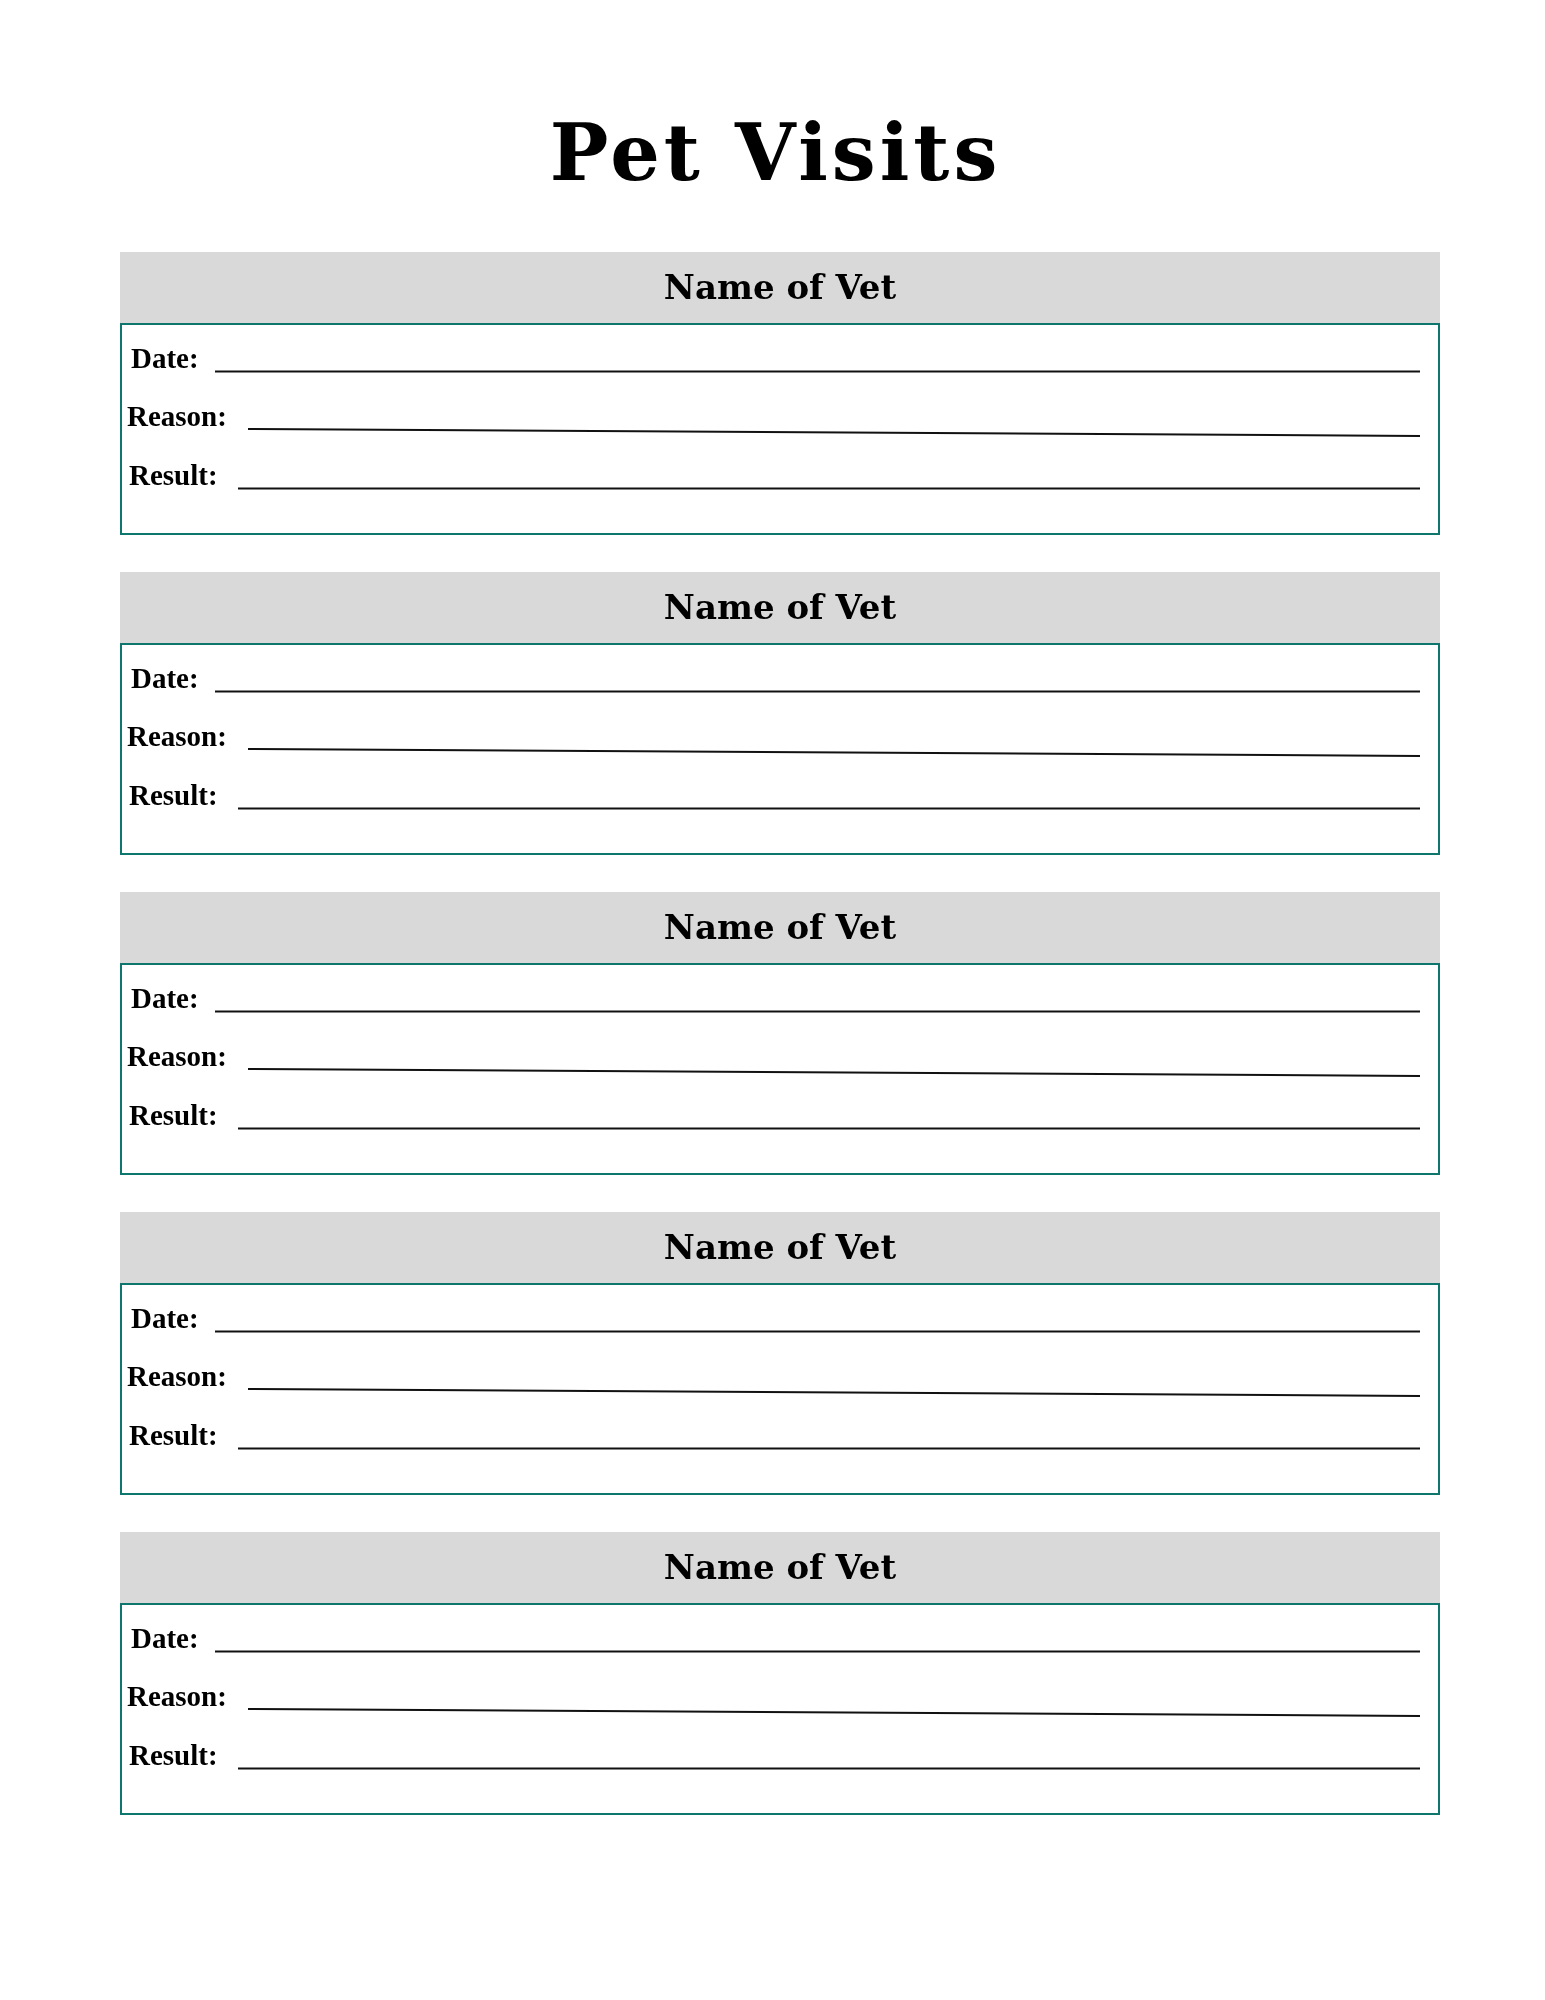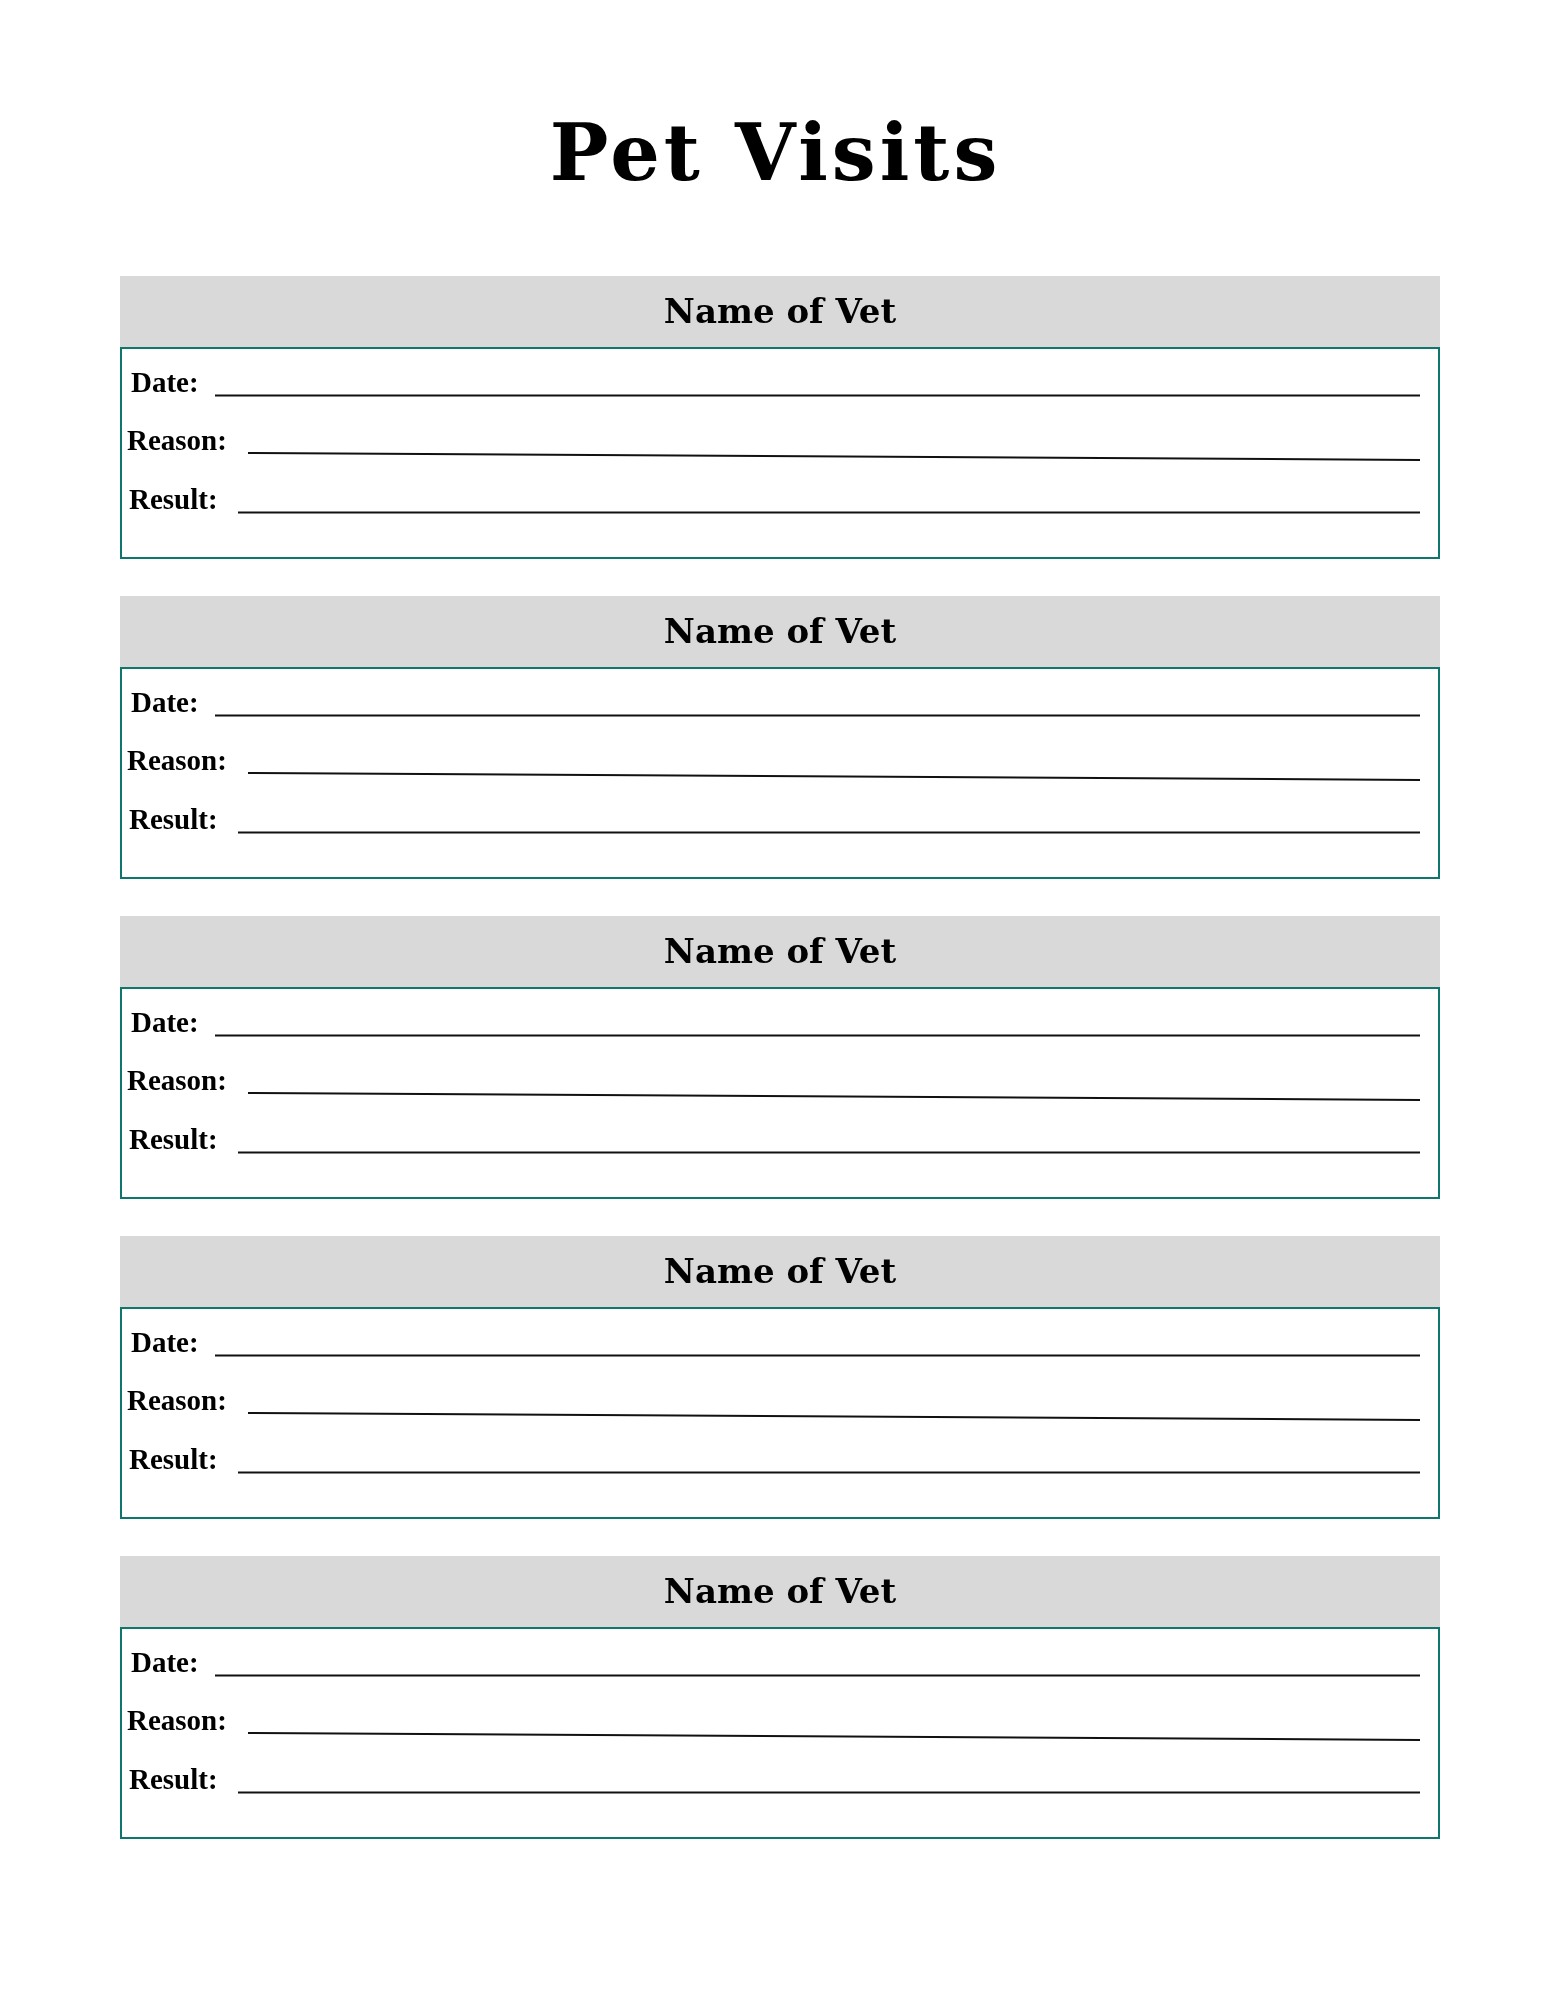--- a/index.html
+++ b/index.html
@@ -36,21 +36,20 @@
     .visit-header {
       height: 71px;
       background: #d9d9d9;
       display: flex;
       align-items: center;
       justify-content: center;
       font-family: "DejaVu Serif", serif;
       font-weight: bold;
       font-size: 34px;
       line-height: 71px;
-      margin-top: 24px;
     }
     .visit-body {
       position: relative;
       height: 210px;
       border: 2px solid #0f766e;
       box-sizing: border-box;
       height: 212px;
       background: #ffffff;
     }
     .field-row {

